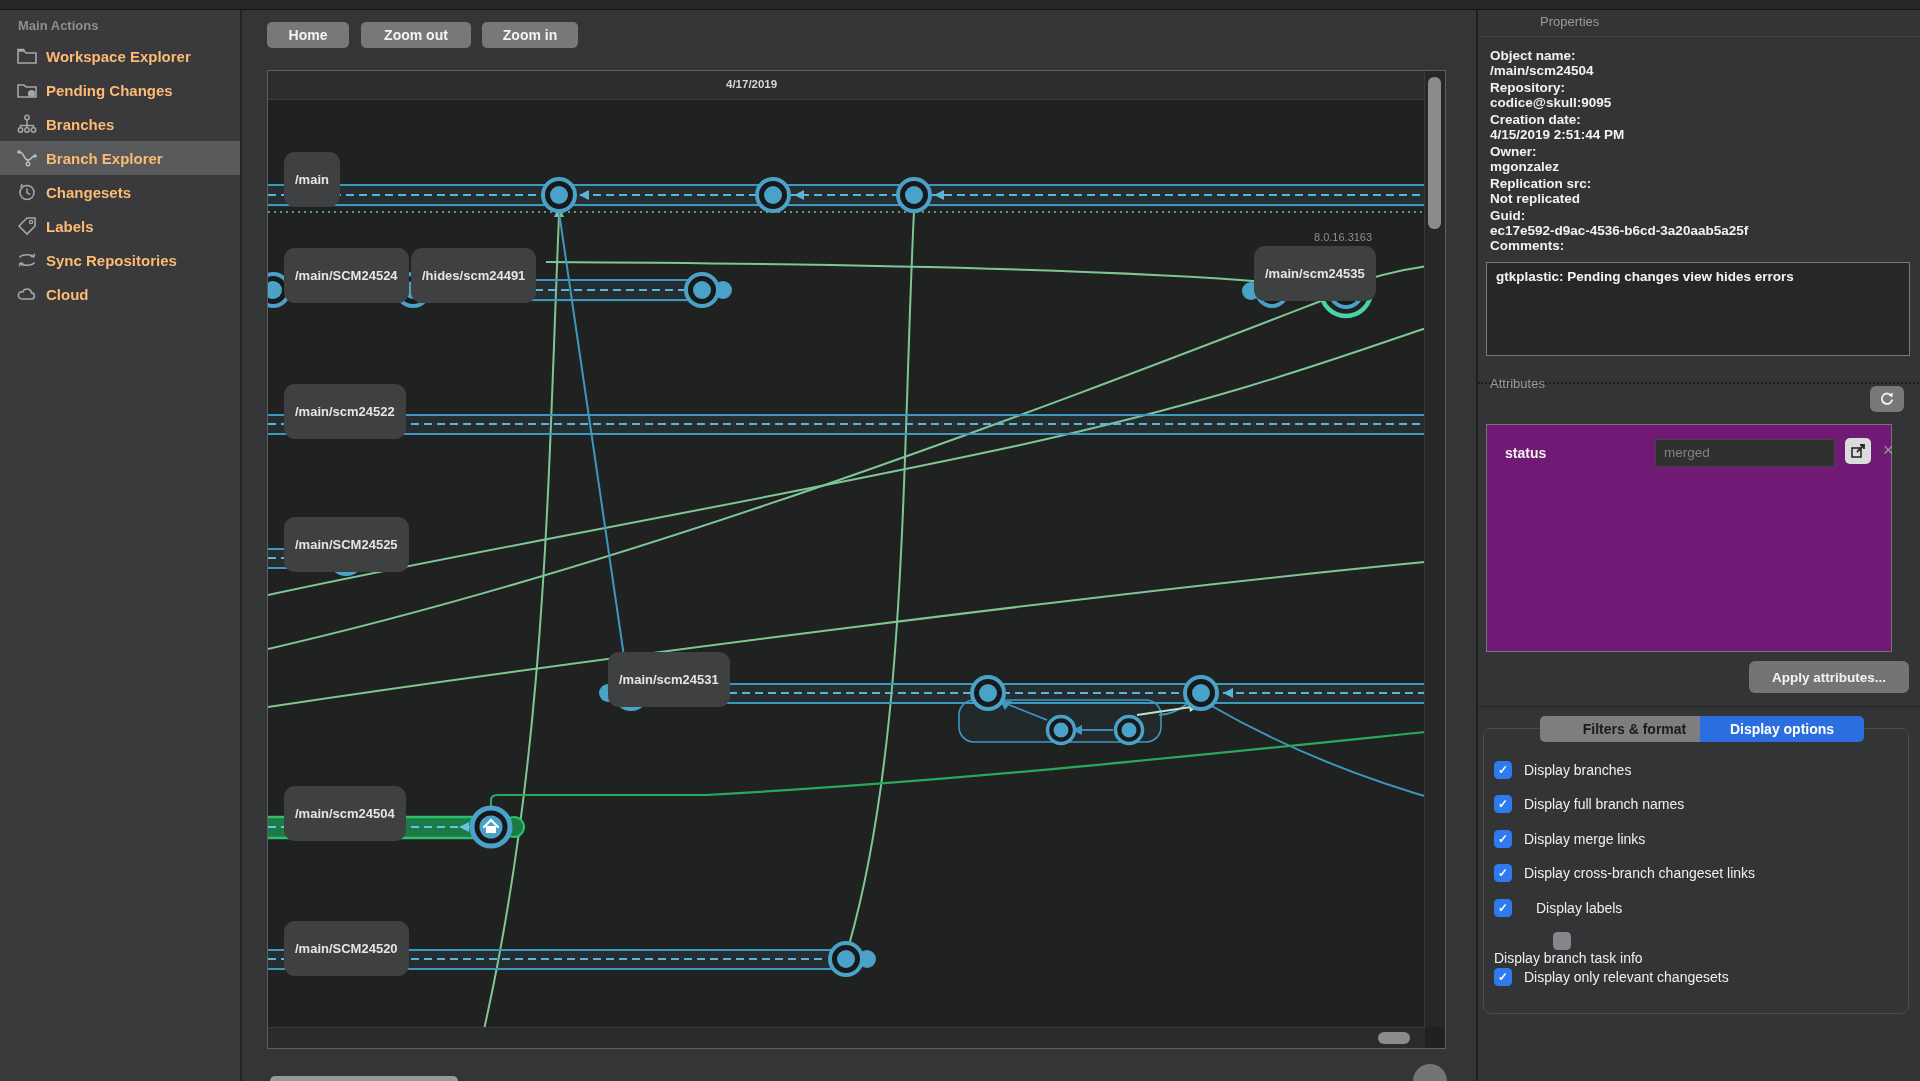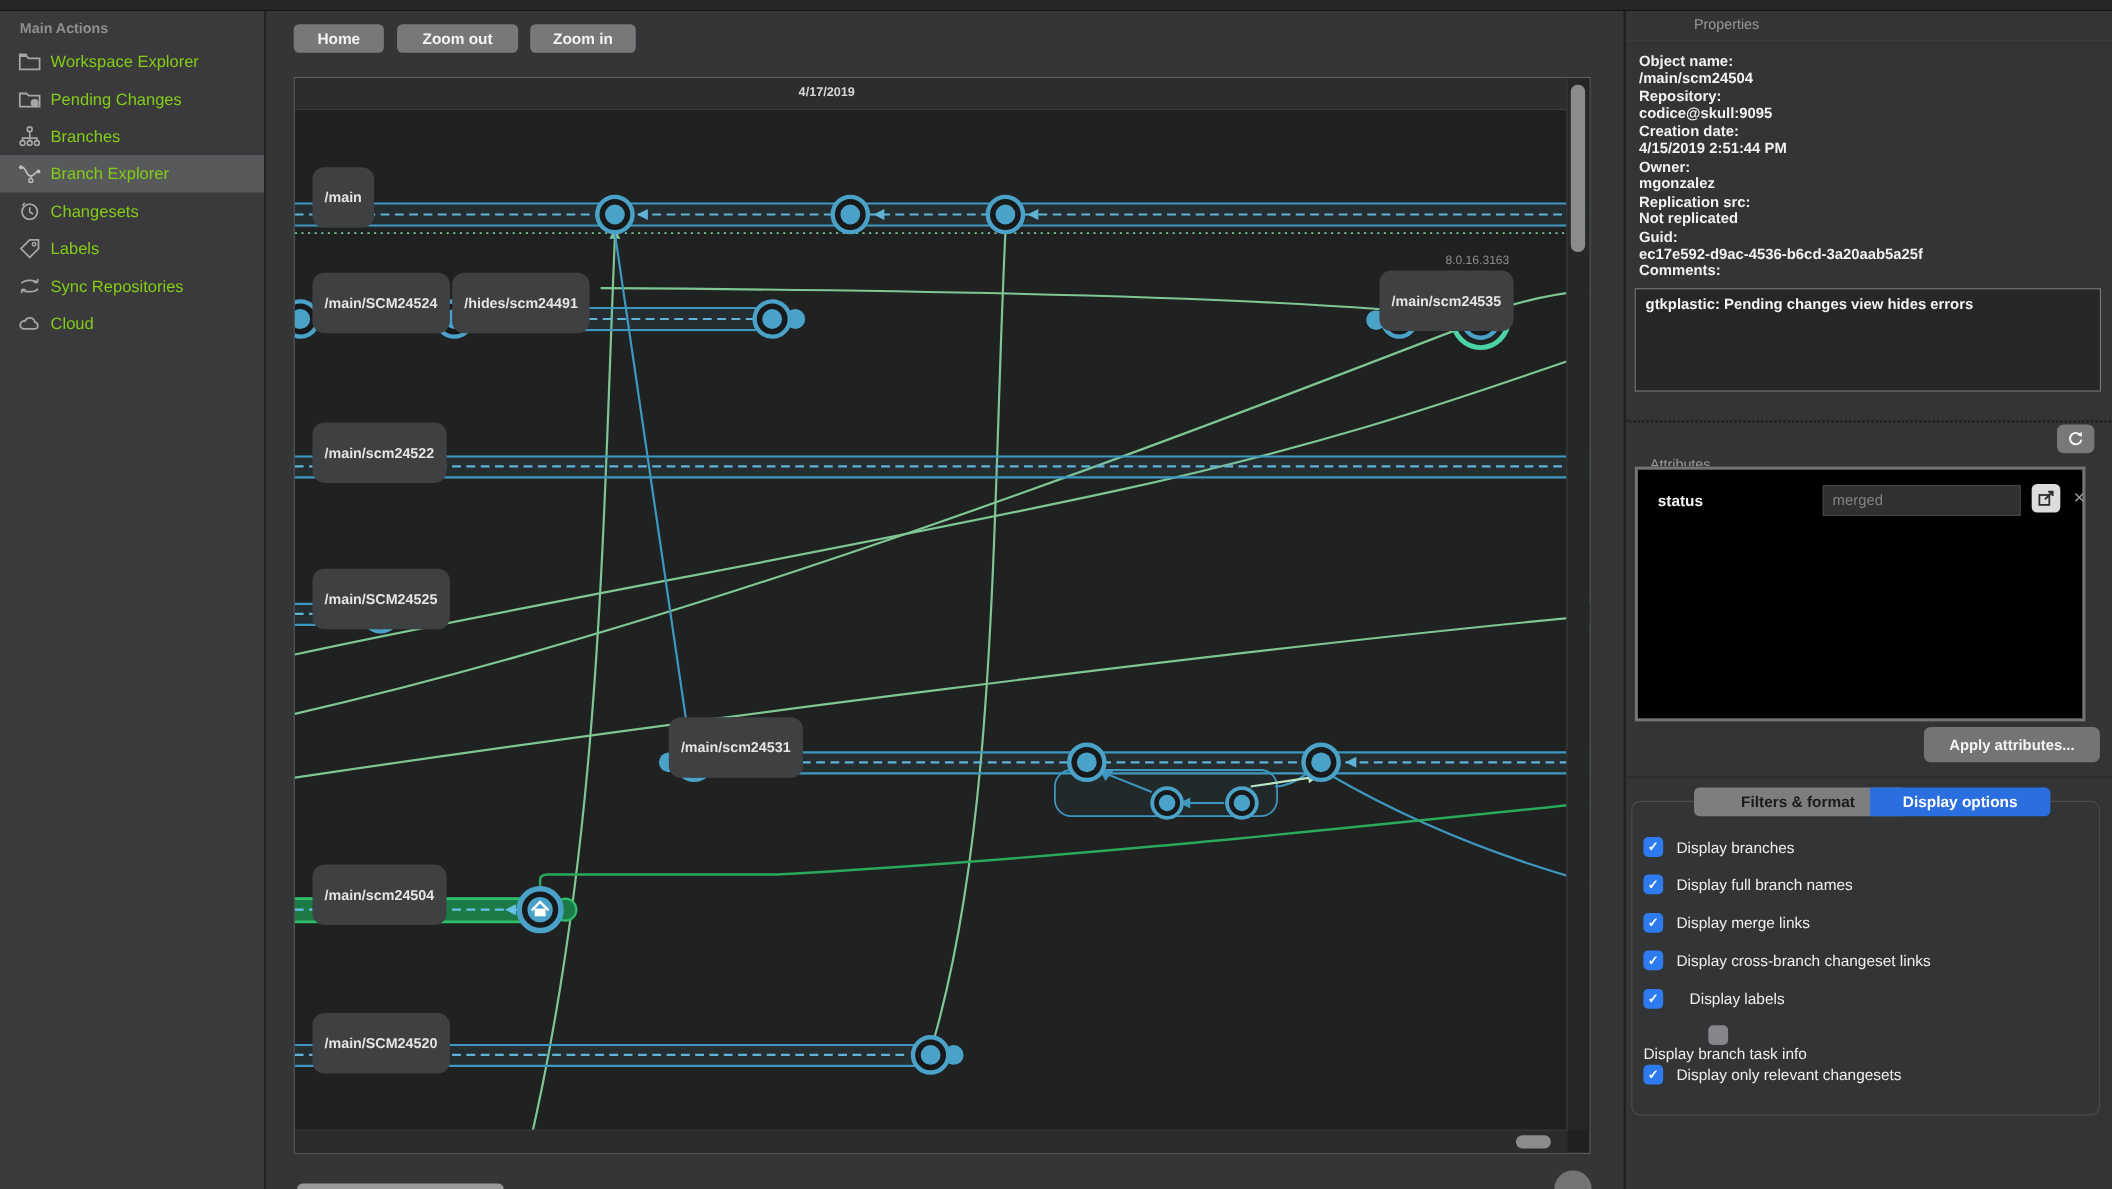--- a/index.html
+++ b/index.html
@@ -7,21 +7,21 @@
        font-family:"Liberation Sans",sans-serif;background:#343536;color:#ececec;}
   .abs{position:absolute;}
   
   #topstrip{left:0;top:0;width:1920px;height:9px;background:#262626;border-bottom:1px solid #161616;}
   
   #sidebar{left:0;top:10px;width:240px;height:1071px;background:#3a3a3c;border-right:2px solid #242424;}
   #sidebar .title{margin:8px 0 6px 18px;font-size:13px;font-weight:bold;color:#8f8f8f;}
   .side-item{position:relative;height:34px;display:flex;align-items:center;cursor:default;}
   .side-item.selected{background:#58595b;}
   .side-item .ic{width:22px;height:22px;margin:0 8px 0 16px;flex:0 0 auto;}
-  .side-item .lbl{font-size:15px;font-weight:normal;color:#84cc16;white-space:nowrap;}
+  .side-item .lbl{font-size:15px;font-weight:bold;color:#fdba74;white-space:nowrap;}
   
   .tbtn{position:absolute;top:22px;height:26px;background:#77787a;border-radius:5px;color:#f4f4f4;
         font-size:14px;font-weight:bold;display:flex;align-items:center;justify-content:center;}
   
   #canvas{left:267px;top:70px;width:1177px;height:977px;background:#202121;border:1px solid #5e5e5e;overflow:hidden;}
   #cv-header{position:absolute;left:0;top:0;width:1156px;height:28px;background:#2c2d2d;border-bottom:1px solid #3b3b3b;}
   #cv-date{position:absolute;left:458px;top:7px;font-size:11.5px;font-weight:bold;color:#d6d6d6;}
   #cv-version{position:absolute;left:1046px;top:160px;font-size:11px;color:#8d8d8d;}
   #cv-svg{position:absolute;left:0;top:0;}
   .pill{position:absolute;height:21px;line-height:21px;padding:17px 11px;background:#3f4041;border-radius:11px;
@@ -34,24 +34,24 @@
   #rpanel{left:1476px;top:10px;width:444px;height:1071px;background:#333435;border-left:2px solid #1f1f1f;}
   .sect-title{font-size:13px;color:#9a9a9a;}
   #props-title{position:absolute;left:26px;top:4px;margin-left:36px;}
   #props-sep{position:absolute;left:0;top:26px;width:444px;border-top:1px solid #3f3f40;}
   .prop-row{position:absolute;left:12px;display:flex;font-size:13.5px;font-weight:bold;color:#f2f2f2;white-space:nowrap;flex-direction:column;}
   .prop-row .pl{width:142px;flex:0 0 auto;}
   .prop-row.guid .pl{width:auto;margin-right:10px;}
   #comments-box{position:absolute;left:8px;top:252px;width:404px;height:80px;background:#272727;border:1px solid #7a7a7a;
                 padding:6px 9px;font-size:13.5px;font-weight:bold;color:#f4f4f4;}
   #attr-sep{position:absolute;left:0;top:372px;width:444px;border-top:2px dotted #1c1c1c;}
-  #attr-title{position:absolute;left:12px;top:404px;margin-left:10px;}
+  #attr-title{position:absolute;left:12px;top:366px;}
   .mini-btn{position:absolute;background:#77787a;border-radius:6px;display:flex;align-items:center;justify-content:center;}
   #attr-refresh{left:392px;top:376px;width:34px;height:26px;}
-  #attr-box{position:absolute;left:8px;top:414px;width:404px;height:226px;background:#000000;border:3px solid #737373;}
+  #attr-box{position:absolute;left:8px;top:414px;width:404px;height:226px;background:#701a75;border:1px solid #737373;}
   #attr-name{position:absolute;left:18px;top:20px;font-size:14px;font-weight:bold;color:#f2f2f2;}
   #attr-input{position:absolute;left:168px;top:14px;width:170px;height:26px;background:#303030;border:1px solid #454545;
               color:#828282;font-size:13.5px;line-height:26px;padding-left:8px;font-family:"Liberation Sans",sans-serif;}
   #attr-edit{position:absolute;left:358px;top:13px;width:26px;height:26px;background:#dcdcdc;border-radius:5px;
              display:flex;align-items:center;justify-content:center;}
   #attr-del{position:absolute;left:396px;top:16px;color:#9a9a9a;font-size:18px;line-height:18px;}
   #apply-btn{position:absolute;left:271px;top:651px;width:160px;height:32px;background:#737476;border-radius:6px;
              color:#f4f4f4;font-size:13.5px;font-weight:bold;display:flex;align-items:center;justify-content:center;}
   #opts-sep{position:absolute;left:0;top:696px;width:444px;border-top:1px solid #262626;}
   #opts-box{position:absolute;left:5px;top:718px;width:424px;height:284px;border:1px solid #4b4b4d;border-radius:8px;}

